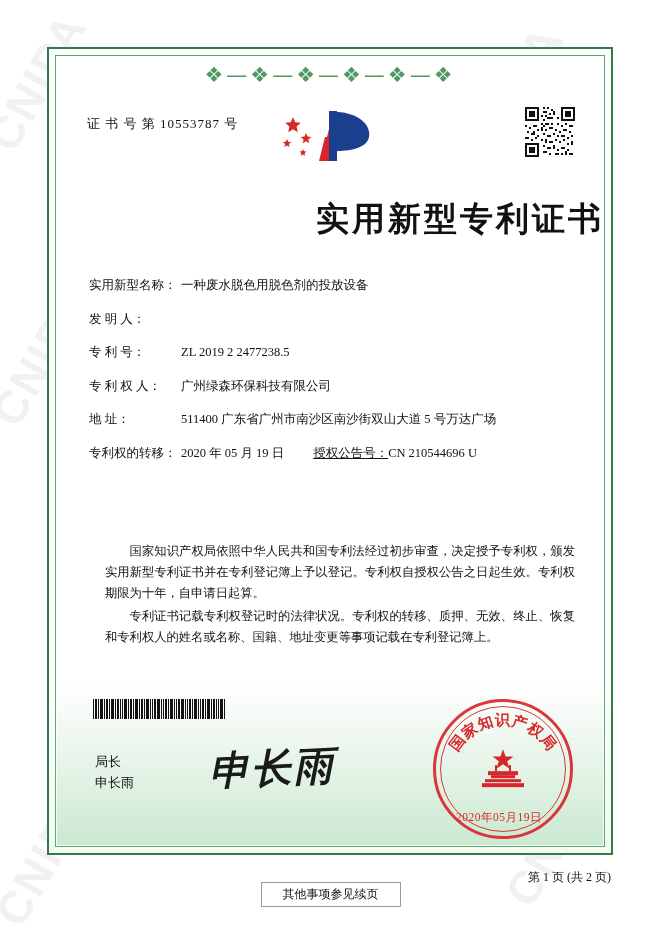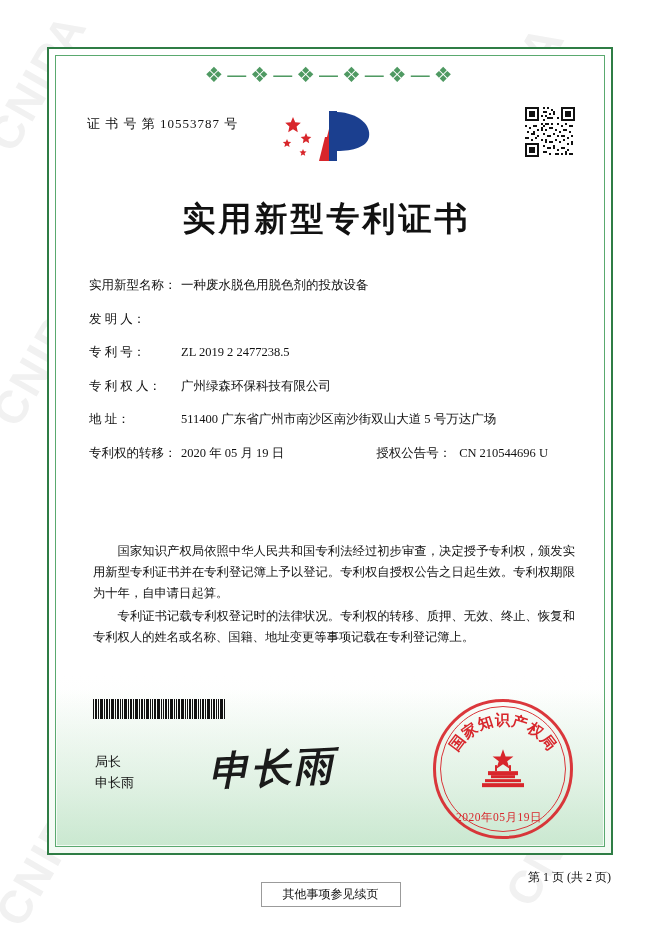--- a/index.html
+++ b/index.html
@@ -98,21 +98,21 @@
     position: absolute;
     right: 36px;
     top: 58px;
     width: 50px;
     height: 50px;
   }
   .title {
     position: absolute;
     left: 0; right: 7px;
     top: 148px;
-    text-align: center;
+    text-align: right;
     font-size: 33px;
     font-weight: bold;
     letter-spacing: 3px;
     color: #111;
     font-family: "DejaVu Sans", "Liberation Sans", sans-serif;
   }
 
   
   .fields {
     position: absolute;
@@ -131,43 +131,44 @@
     width: 92px;
     flex: 0 0 92px;
     letter-spacing: 0px;
     white-space: nowrap;
   }
   .fval {
     flex: 1 1 auto;
   }
   .frow.two .fval { flex: 0 0 auto; }
   .fval2-label {
-    margin-left: 92px;
+    margin-left: 29px;
     white-space: nowrap;
+    text-decoration: underline;
   }
   .cont-row {
     display: flex;
     font-size: 12.5px;
     margin-top: -10px;
     margin-bottom: 15px;
   }
   .cont-row .pad { flex: 0 0 92px; }
 
   
   .paras {
     position: absolute;
     left: 40px;
     right: 36px;
     top: 492px;
     font-size: 12.3px;
     line-height: 21px;
     color: #111;
     text-align: justify;
   }
-  .paras p { margin: 0 0 2px 4px; text-indent: 2em; }
+  .paras p { margin: 0 0 2px 16px; text-indent: 2em; }
 
   
   .barcode {
     position: absolute;
     left: 44px;
     top: 650px;
     height: 20px;
     width: 210px;
     display: flex;
     align-items: flex-end;
@@ -412,21 +413,21 @@
 
       <div class="frow">
         <span class="flabel">地 址：</span>
         <span class="fval">511400 广东省广州市南沙区南沙街双山大道 5 号万达广场</span>
       </div>
 
       <div class="frow two">
         <span class="flabel">专利权的转移：</span>
         <span class="fval">2020 年 05 月 19 日</span>
         <span class="fval2-label">授权公告号：</span>
-        <span style="margin-left:8px">CN 210544696 U</span>
+        <span style="margin-left:0">CN 210544696 U</span>
       </div>
     </div>
 
     <div class="paras">
       <p>国家知识产权局依照中华人民共和国专利法经过初步审查，决定授予专利权，颁发实用新型专利证书并在专利登记簿上予以登记。专利权自授权公告之日起生效。专利权期限为十年，自申请日起算。</p>
       <p>专利证书记载专利权登记时的法律状况。专利权的转移、质押、无效、终止、恢复和专利权人的姓名或名称、国籍、地址变更等事项记载在专利登记簿上。</p>
     </div>
 
     <div class="barcode">
       <i style="height:100%"></i>

